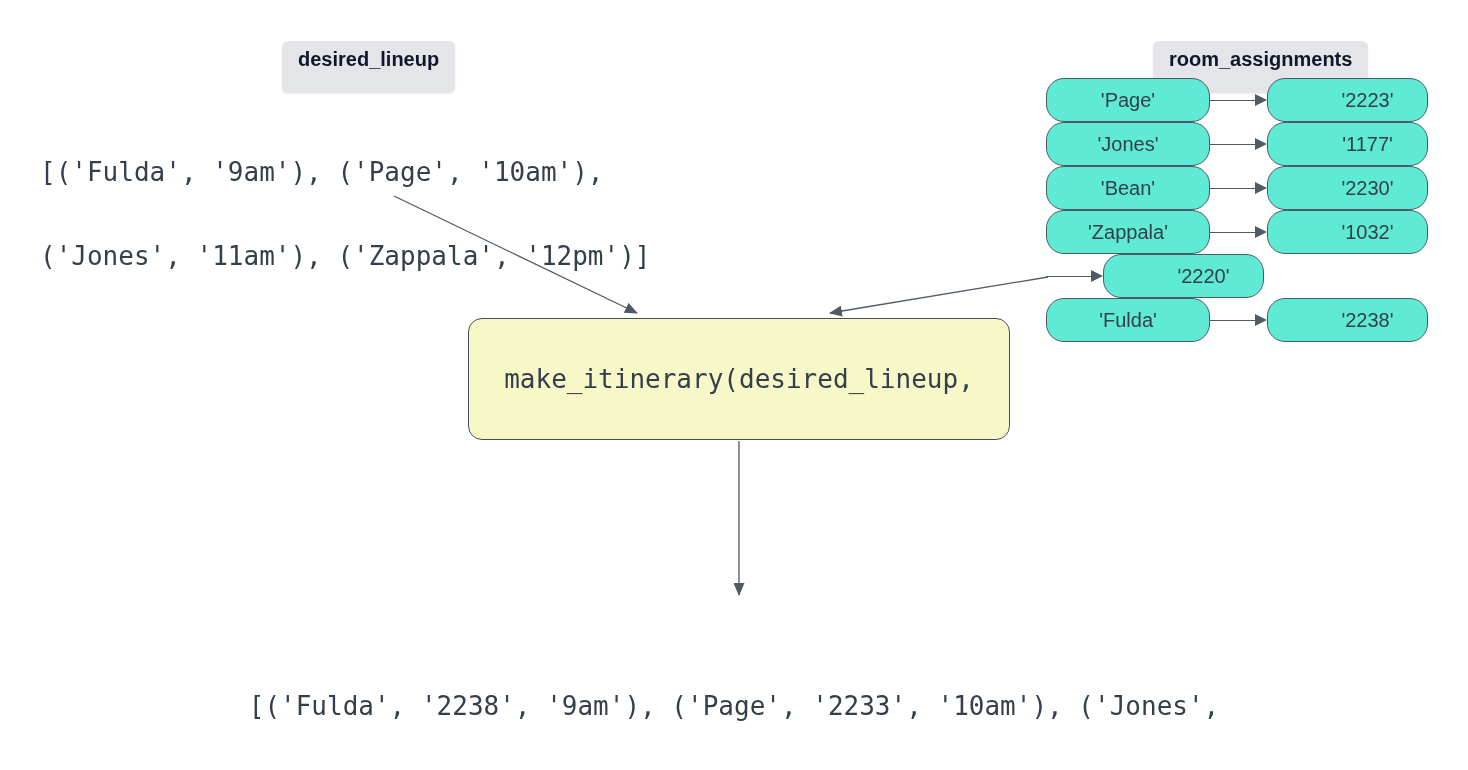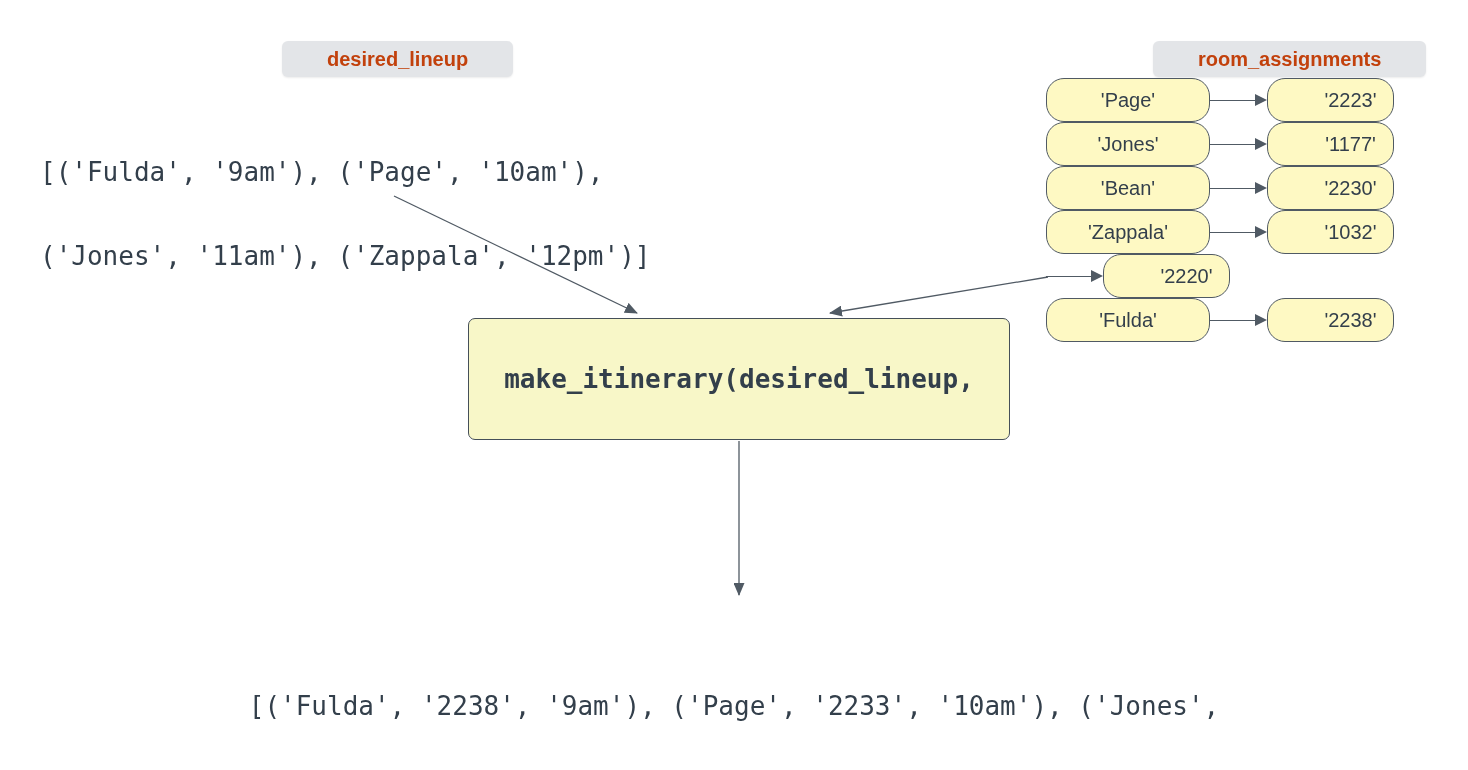--- a/index.html
+++ b/index.html
@@ -20,56 +20,55 @@
     overflow:hidden;
   }
   .arrow-layer{
     position:absolute;left:0;top:0;width:1468px;height:770px;
     pointer-events:none;
   }
   .arrow-layer line{stroke:var(--border);stroke-width:1.3;}
   .arrow-layer .ah{fill:var(--border);}
   .badge{
     position:absolute;
-    height:36px;line-height:36px;
-    padding:0 45px;
+    height:52px;line-height:36px;
+    padding:0 16px;
     background:var(--label-bg);
     border-radius:6px;
     font-weight:bold;font-size:20px;
-    color:#c2410c;
+    color:#0f172a;
     white-space:nowrap;
     box-shadow:0 1px 2px rgba(0,0,0,0.08);
   }
   .mono{
     font-family:"DejaVu Sans Mono","Liberation Mono",monospace;
     font-size:26px;line-height:28px;
     color:var(--text);
     white-space:pre;
   }
   .input-text{position:absolute;left:40px;top:102px;}
   .func-box{
     position:absolute;left:468px;top:318px;width:542px;height:122px;
     background:var(--node-fill);
     border:1.5px solid #454f59;
-    border-radius:7px;
+    border-radius:14px;
     display:flex;flex-direction:column;justify-content:center;align-items:center;
     text-align:center;
-    font-weight:bold;
   }
   .map-table{position:absolute;left:1046px;top:78px;}
   .map-row{display:flex;align-items:stretch;height:44px;}
   .map-box{
     border:1px solid var(--border);
     border-radius:18px;
-    background:#fef9c3;
+    background:#5eead4;
     display:flex;align-items:center;justify-content:center;
     font-size:20px;
   }
   .map-key{width:164px;}
-  .map-val{width:127px;padding-left:40px;}
+  .map-val{width:161px;padding-left:40px;}
   .map-connector{width:57px;position:relative;}
   .map-connector::before{
     content:"";position:absolute;left:0;right:10px;top:50%;
     border-top:1.3px solid var(--border);
   }
   .map-connector::after{
     content:"";position:absolute;right:0;top:50%;
     transform:translateY(-50%);
     border-left:12px solid var(--border);
     border-top:6px solid transparent;

